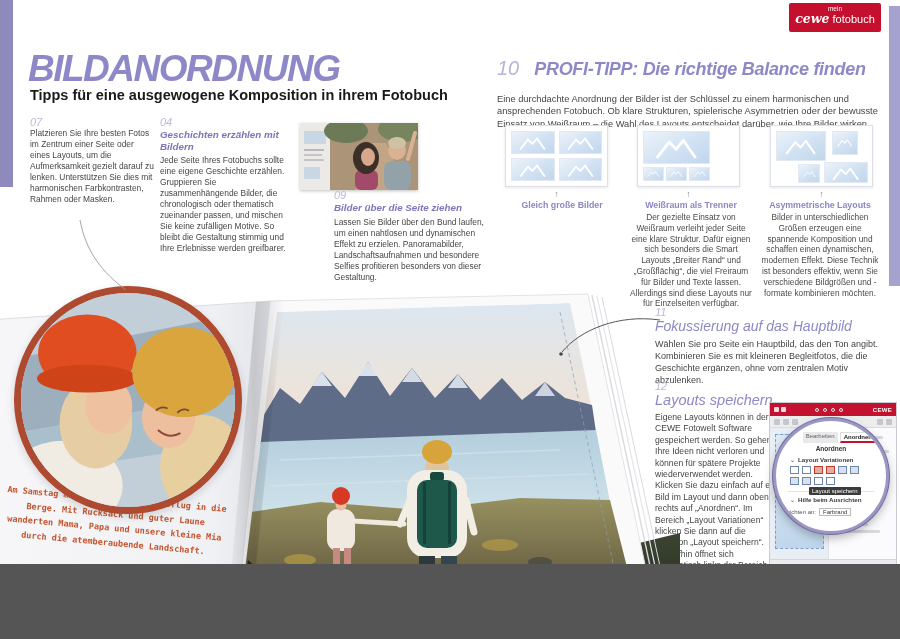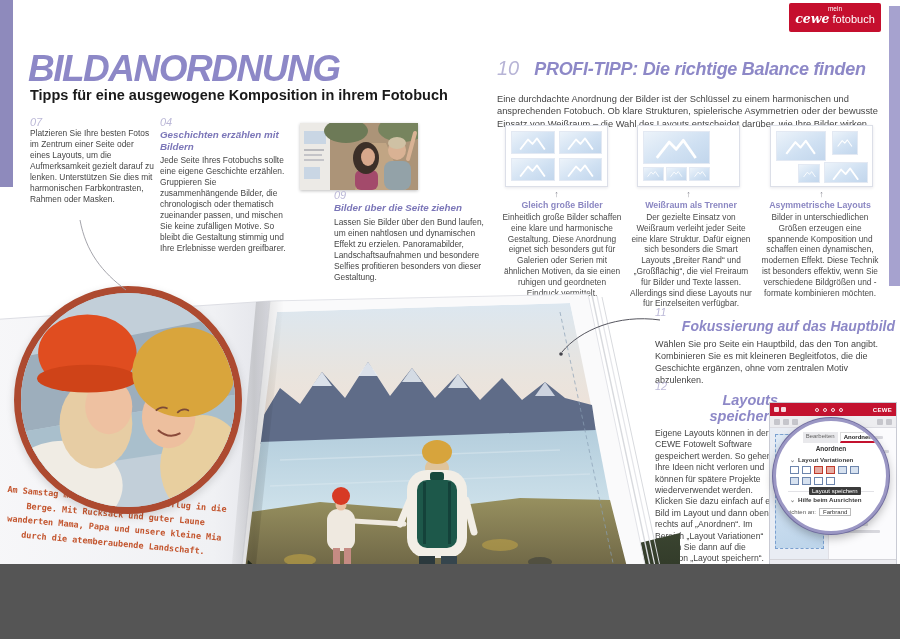--- a/index.html
+++ b/index.html
@@ -64,21 +64,21 @@
   .t3d{position:absolute;left:48px;top:31px;width:44px;height:21px;}
   .arr{position:absolute;top:137px;width:103px;text-align:center;font-size:9px;color:#8b8b95;}
   .arr.a1{left:8px;}.arr.a2{left:140px;}.arr.a3{left:273px;}
   .tipcol{position:absolute;top:148px;width:122px;text-align:center;}
   .tipcol.c1{left:4px;}.tipcol.c2{left:133px;}.tipcol.c3{left:262px;}
   .tclabel{font-size:8.8px;font-weight:bold;color:#8b87c2;margin-bottom:2px;}
   .tcbody{font-size:8.3px;line-height:10.8px;color:#4a4a4a;margin:0;}
 
   
   .s11{left:655px;top:306px;width:240px;}
-  .s11 h3,.s12 h3{font-size:14px;font-style:italic;font-weight:bold;color:#8d88c7;margin:0 0 4px;text-align:right;}
+  .s11 h3,.s12 h3{font-size:14px;font-style:italic;font-weight:normal;color:#8d88c7;margin:0 0 4px;}
   .s11 p{font-size:9px;line-height:12px;color:#454545;margin:0;}
   .s12{left:655px;top:380px;width:123px;}
   .s12 h3{font-size:14.5px;}
   .s12 p{font-size:8.6px;line-height:11.4px;color:#454545;margin:0;}
 
   
   .shot{left:769px;top:402px;width:128px;height:198px;background:#fafafa;border:1px solid #c9cbd4;}
   .shot-red{height:13px;background:#c3122f;display:flex;align-items:center;gap:2px;padding:0 4px;}
   .rb-sq{width:5px;height:5px;background:rgba(255,255,255,.85);border-radius:1px;}
   .rb-mid{flex:1;display:flex;justify-content:center;gap:4px;}
@@ -420,21 +420,20 @@
           </div>
       </div>
     </div>
 
     <div class="arr a1">↑</div>
     <div class="arr a2">↑</div>
     <div class="arr a3">↑</div>
 
     <div class="tipcol c1">
       <div class="tclabel">Gleich große Bilder</div>
-      <p class="tcbody">Einheitlich große Bilder schaffen eine klare und harmonische Gestaltung. Diese Anordnung eignet sich besonders gut für Galerien oder Serien mit ähnlichen Motiven, da sie einen ruhigen und geordneten Eindruck vermittelt.</p>
     </div>
     <div class="tipcol c2">
       <div class="tclabel">Weißraum als Trenner</div>
       <p class="tcbody">Der gezielte Einsatz von Weißraum verleiht jeder Seite eine klare Struktur. Dafür eignen sich besonders die Smart Layouts „Breiter Rand“ und „Großflächig“, die viel Freiraum für Bilder und Texte lassen. Allerdings sind diese Layouts nur für Einzelseiten verfügbar.</p>
     </div>
     <div class="tipcol c3">
       <div class="tclabel">Asymmetrische Layouts</div>
       <p class="tcbody">Bilder in unterschiedlichen Größen erzeugen eine spannende Komposition und schaffen einen dynamischen, modernen Effekt. Diese Technik ist besonders effektiv, wenn Sie verschiedene Bildgrößen und -formate kombinieren möchten.</p>
     </div>
   </div>

